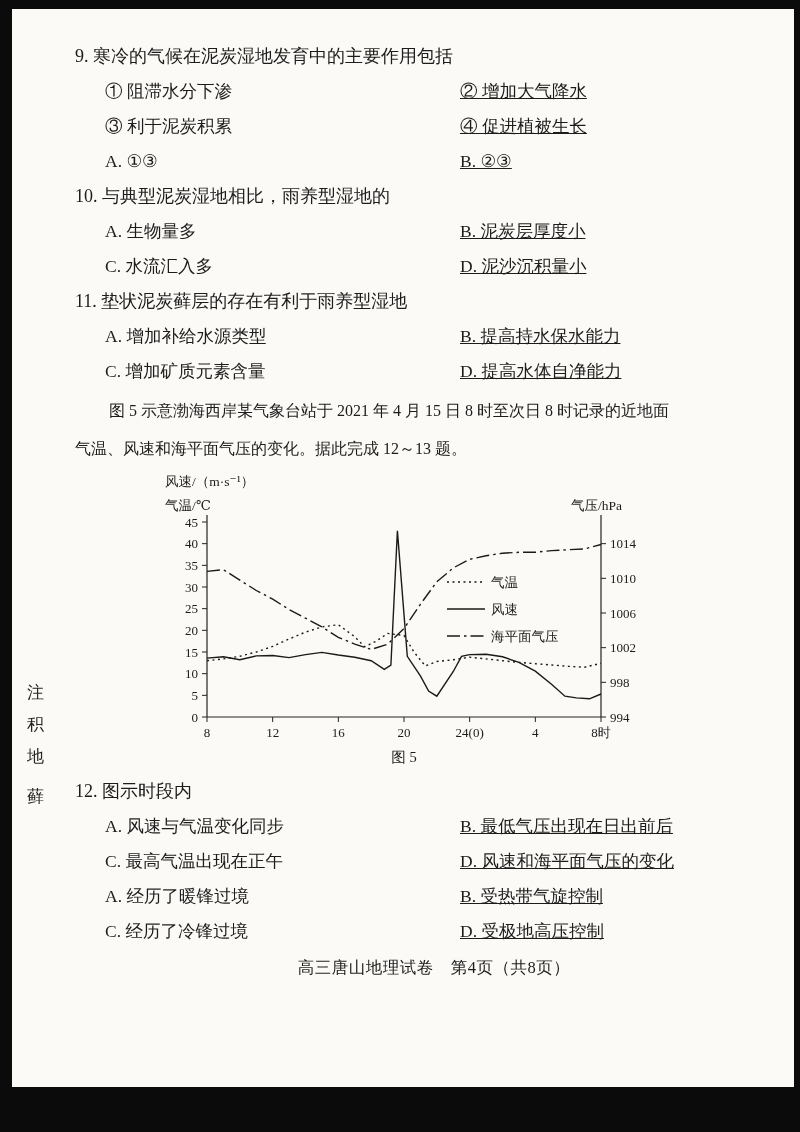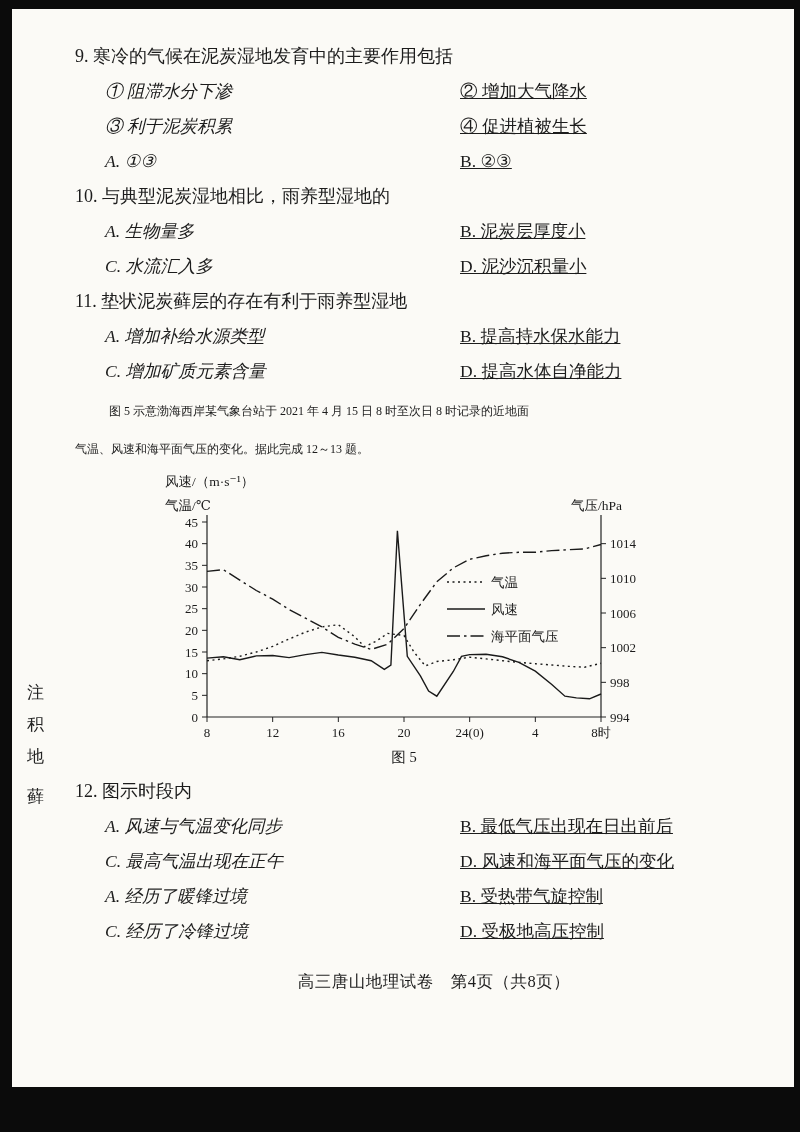--- a/index.html
+++ b/index.html
@@ -30,31 +30,31 @@
     font-size:18px;
     line-height:35px;
     white-space:nowrap;
   }
   .q-row {
     display:flex;
     padding-left:30px;
     font-size:17.5px;
     line-height:35px;
   }
-  .q-row .cell-left { width:355px;font-style:italic; }
+  .q-row .cell-left { width:355px; }
   .q-row .cell-right { flex:1;text-decoration:underline; }
-  .intro { margin-top:3px; font-size:12px; line-height:38px; }
+  .intro { margin-top:3px; font-size:16px; line-height:38px; }
   .intro .indent { text-indent:34px; }
   .chart-wrap { margin-left:88px; margin-top:2px; width:512px; }
   svg text {
     font-family:"Liberation Serif","DejaVu Serif",serif;
     fill:#1b1b1b;
   }
   .footer {
-    margin-top:22px;
+    margin-top:8px;
     text-align:center;
     padding-left:46px;
     font-size:16.5px;
     letter-spacing:0.5px;
   }
   .margin-notes { position:absolute; left:15px; top:0; width:26px; }
   .margin-notes span {
     position:absolute; left:0;
     font-size:17px; color:#242424;
   }

